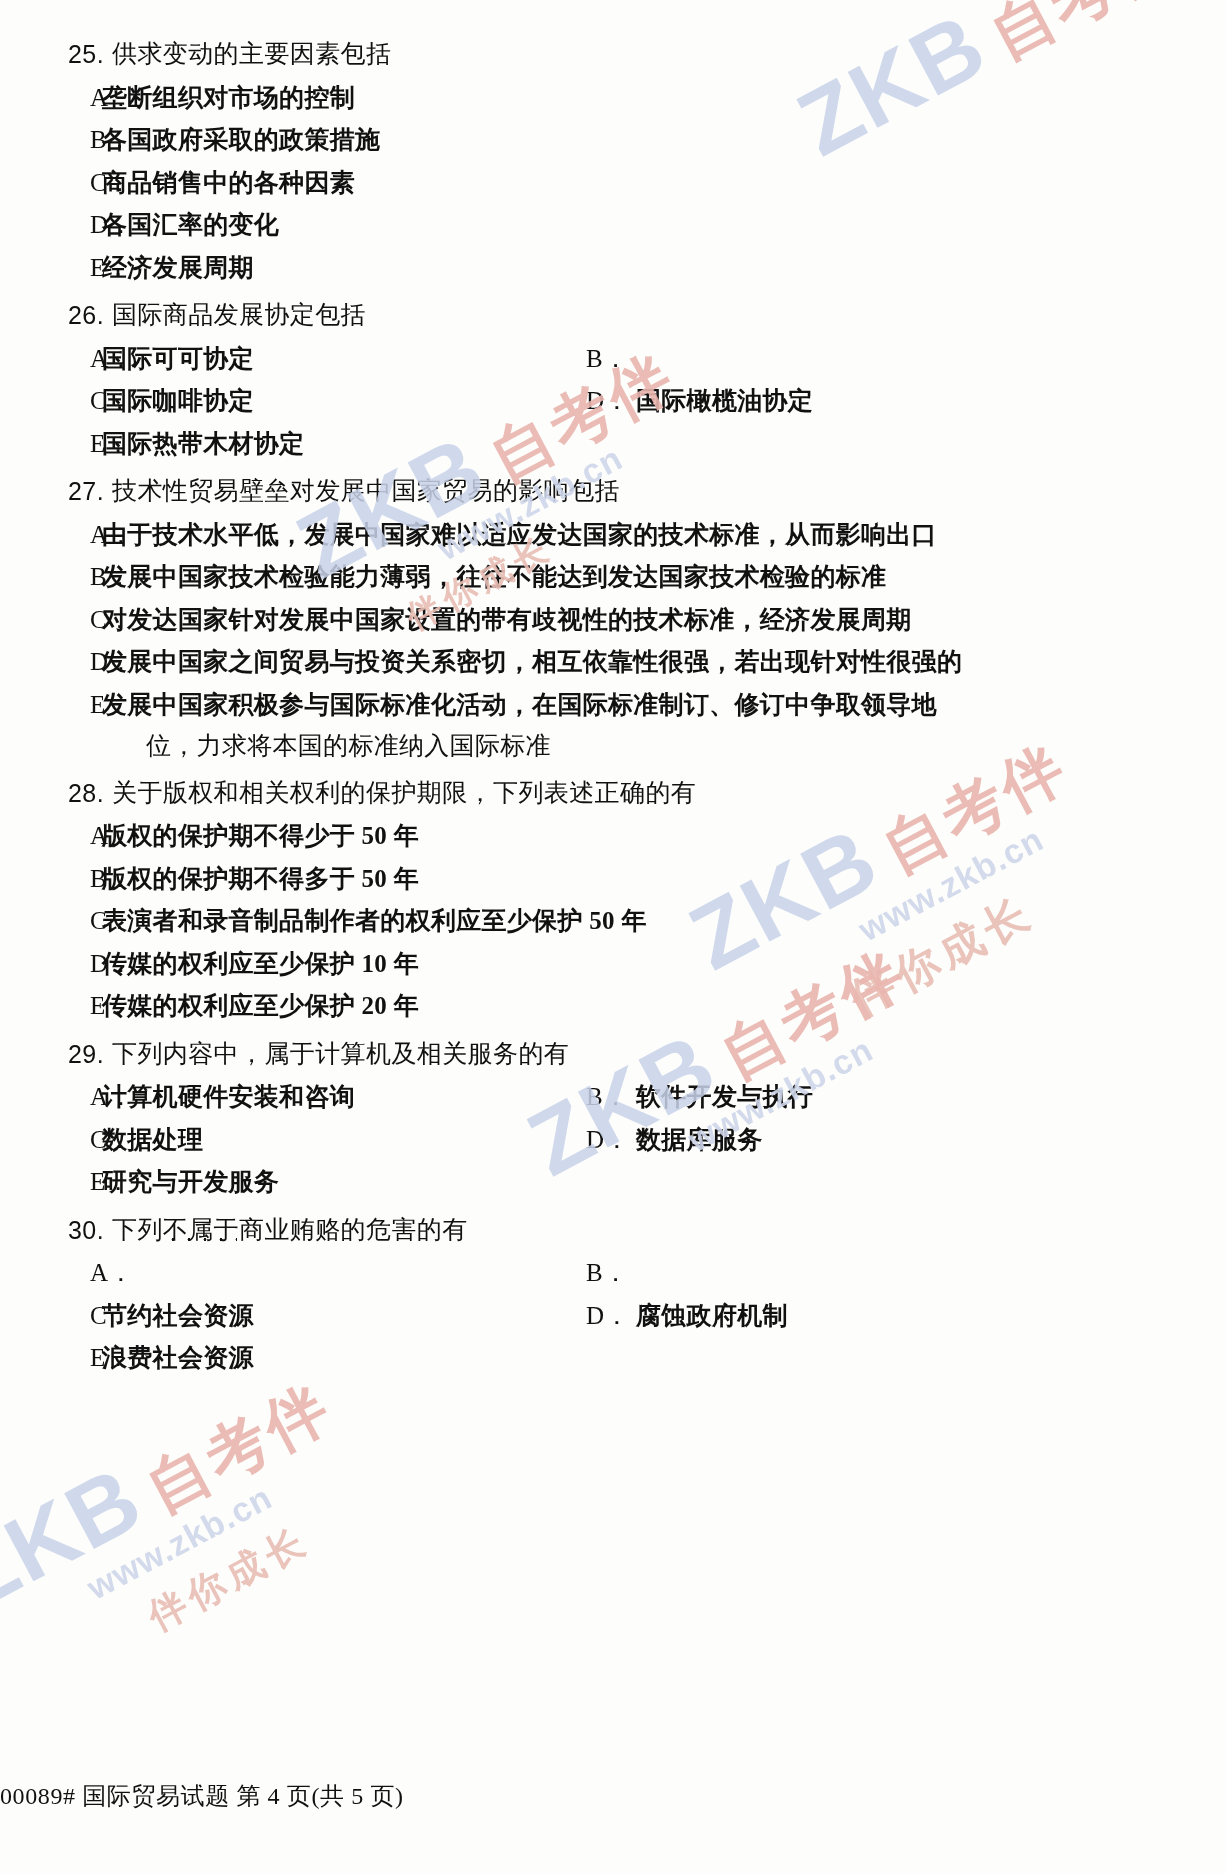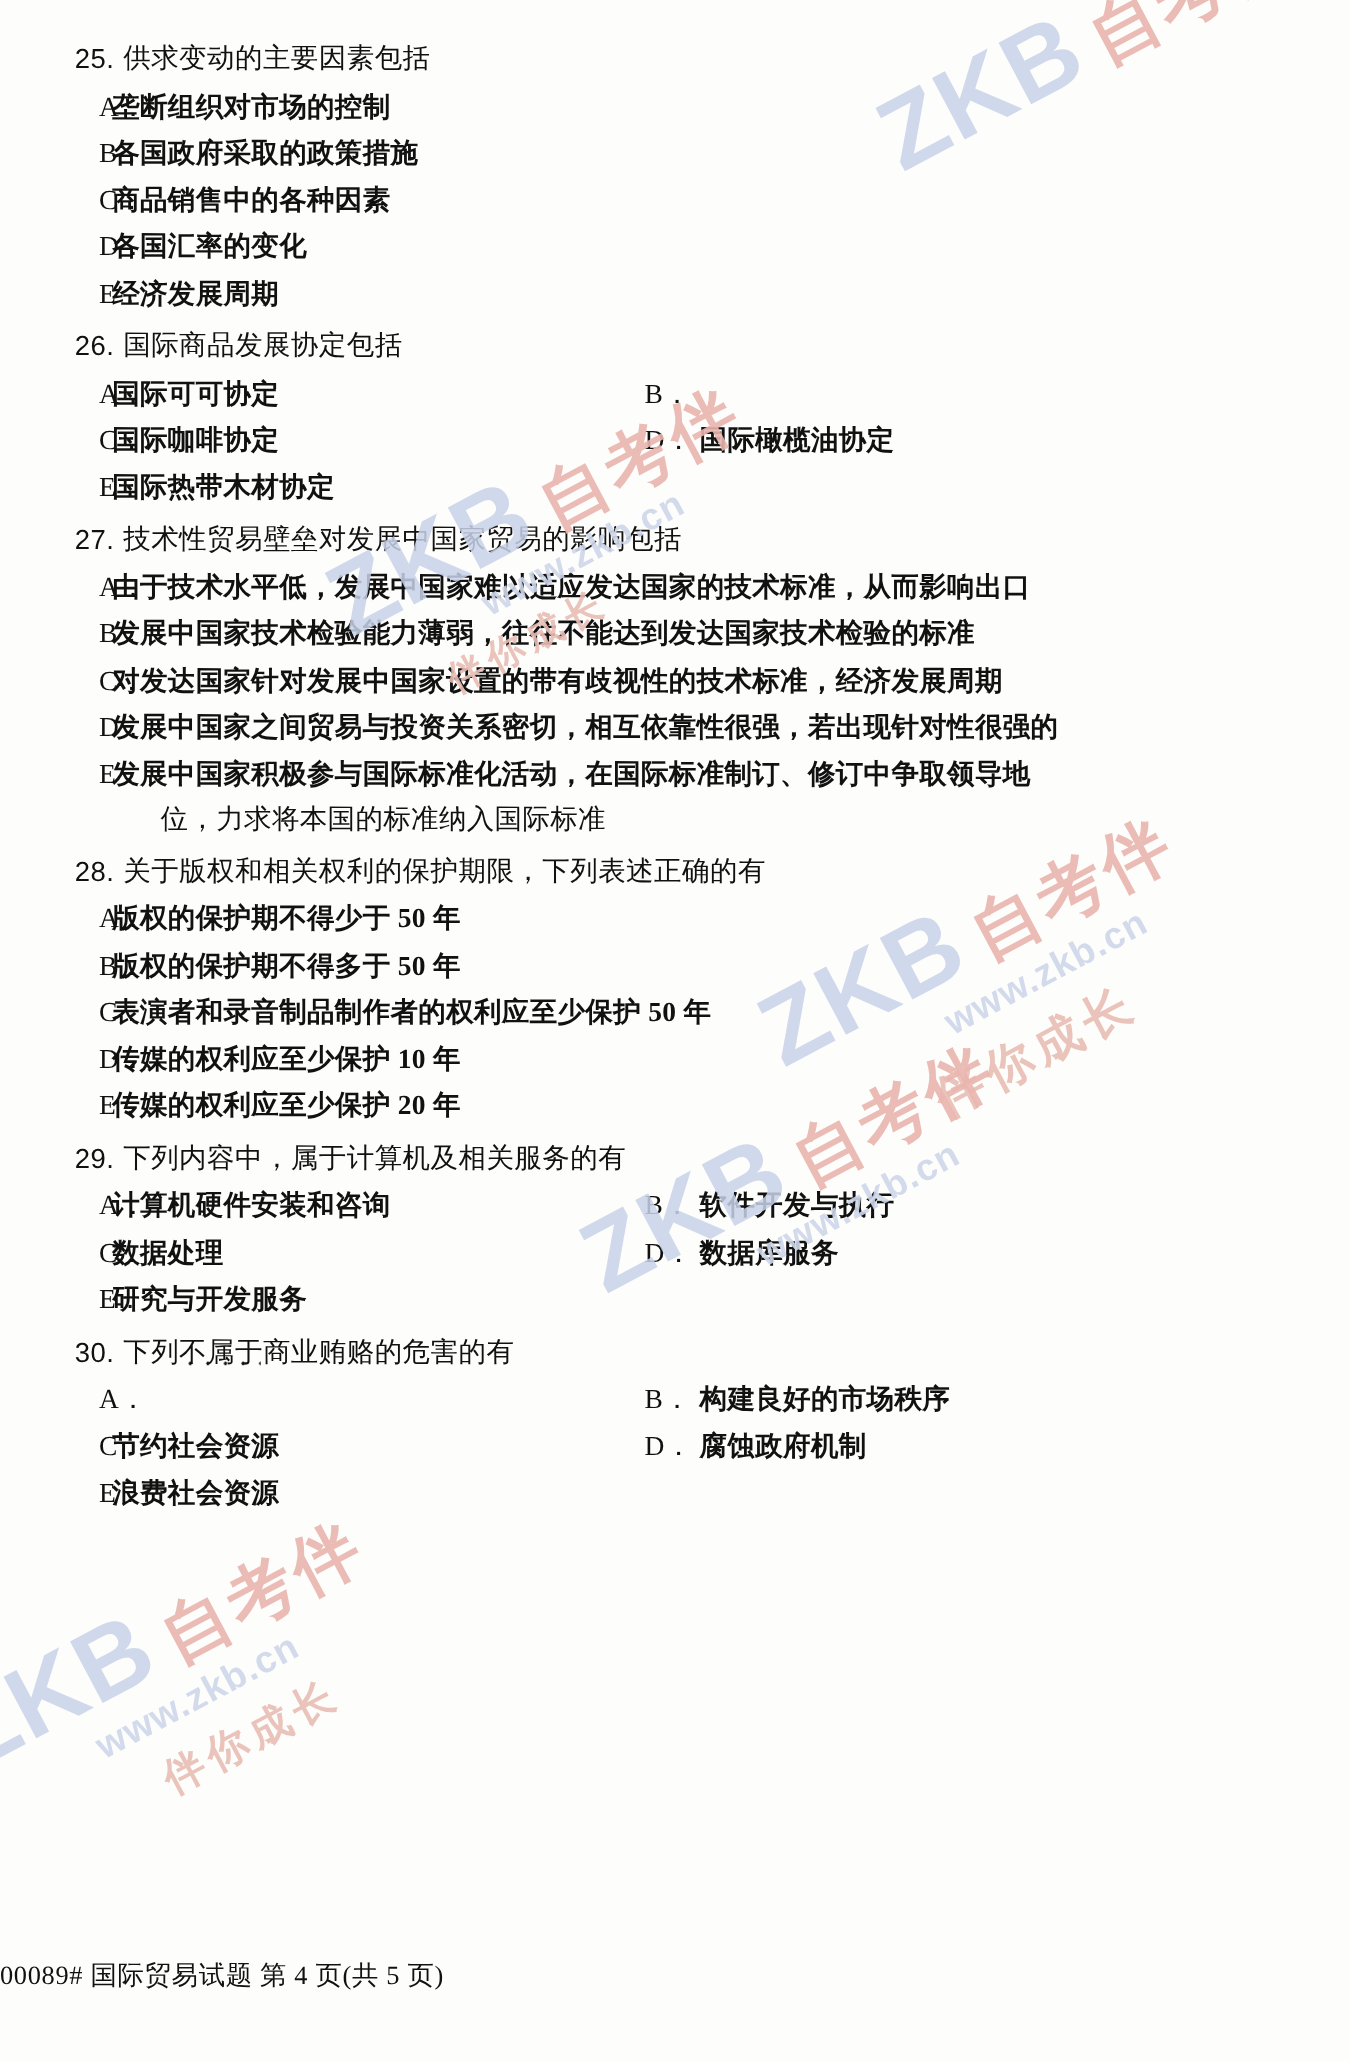--- a/index.html
+++ b/index.html
@@ -339,21 +339,20 @@
       <span class="q-num">30.</span>
       <span class="q-text"><span>下列</span><span class="dotted">不属于</span><span>商业贿赂的危害的有</span></span>
     </div>
     <div class="options two-col">
       <div class="opt-row">
         <div class="opt col-a">
           <span class="opt-label">A．</span>
         </div>
         <div class="opt col-b">
           <span class="opt-label">B．</span>
-          <span class="opt-text">构建良好的市场秩序</span>
         </div>
       </div>
       <div class="opt-row">
         <div class="opt col-a">
           <span class="opt-label">C．</span>
           <span class="opt-text">节约社会资源</span>
         </div>
         <div class="opt col-b">
           <span class="opt-label">D．</span>
           <span class="opt-text">腐蚀政府机制</span>

